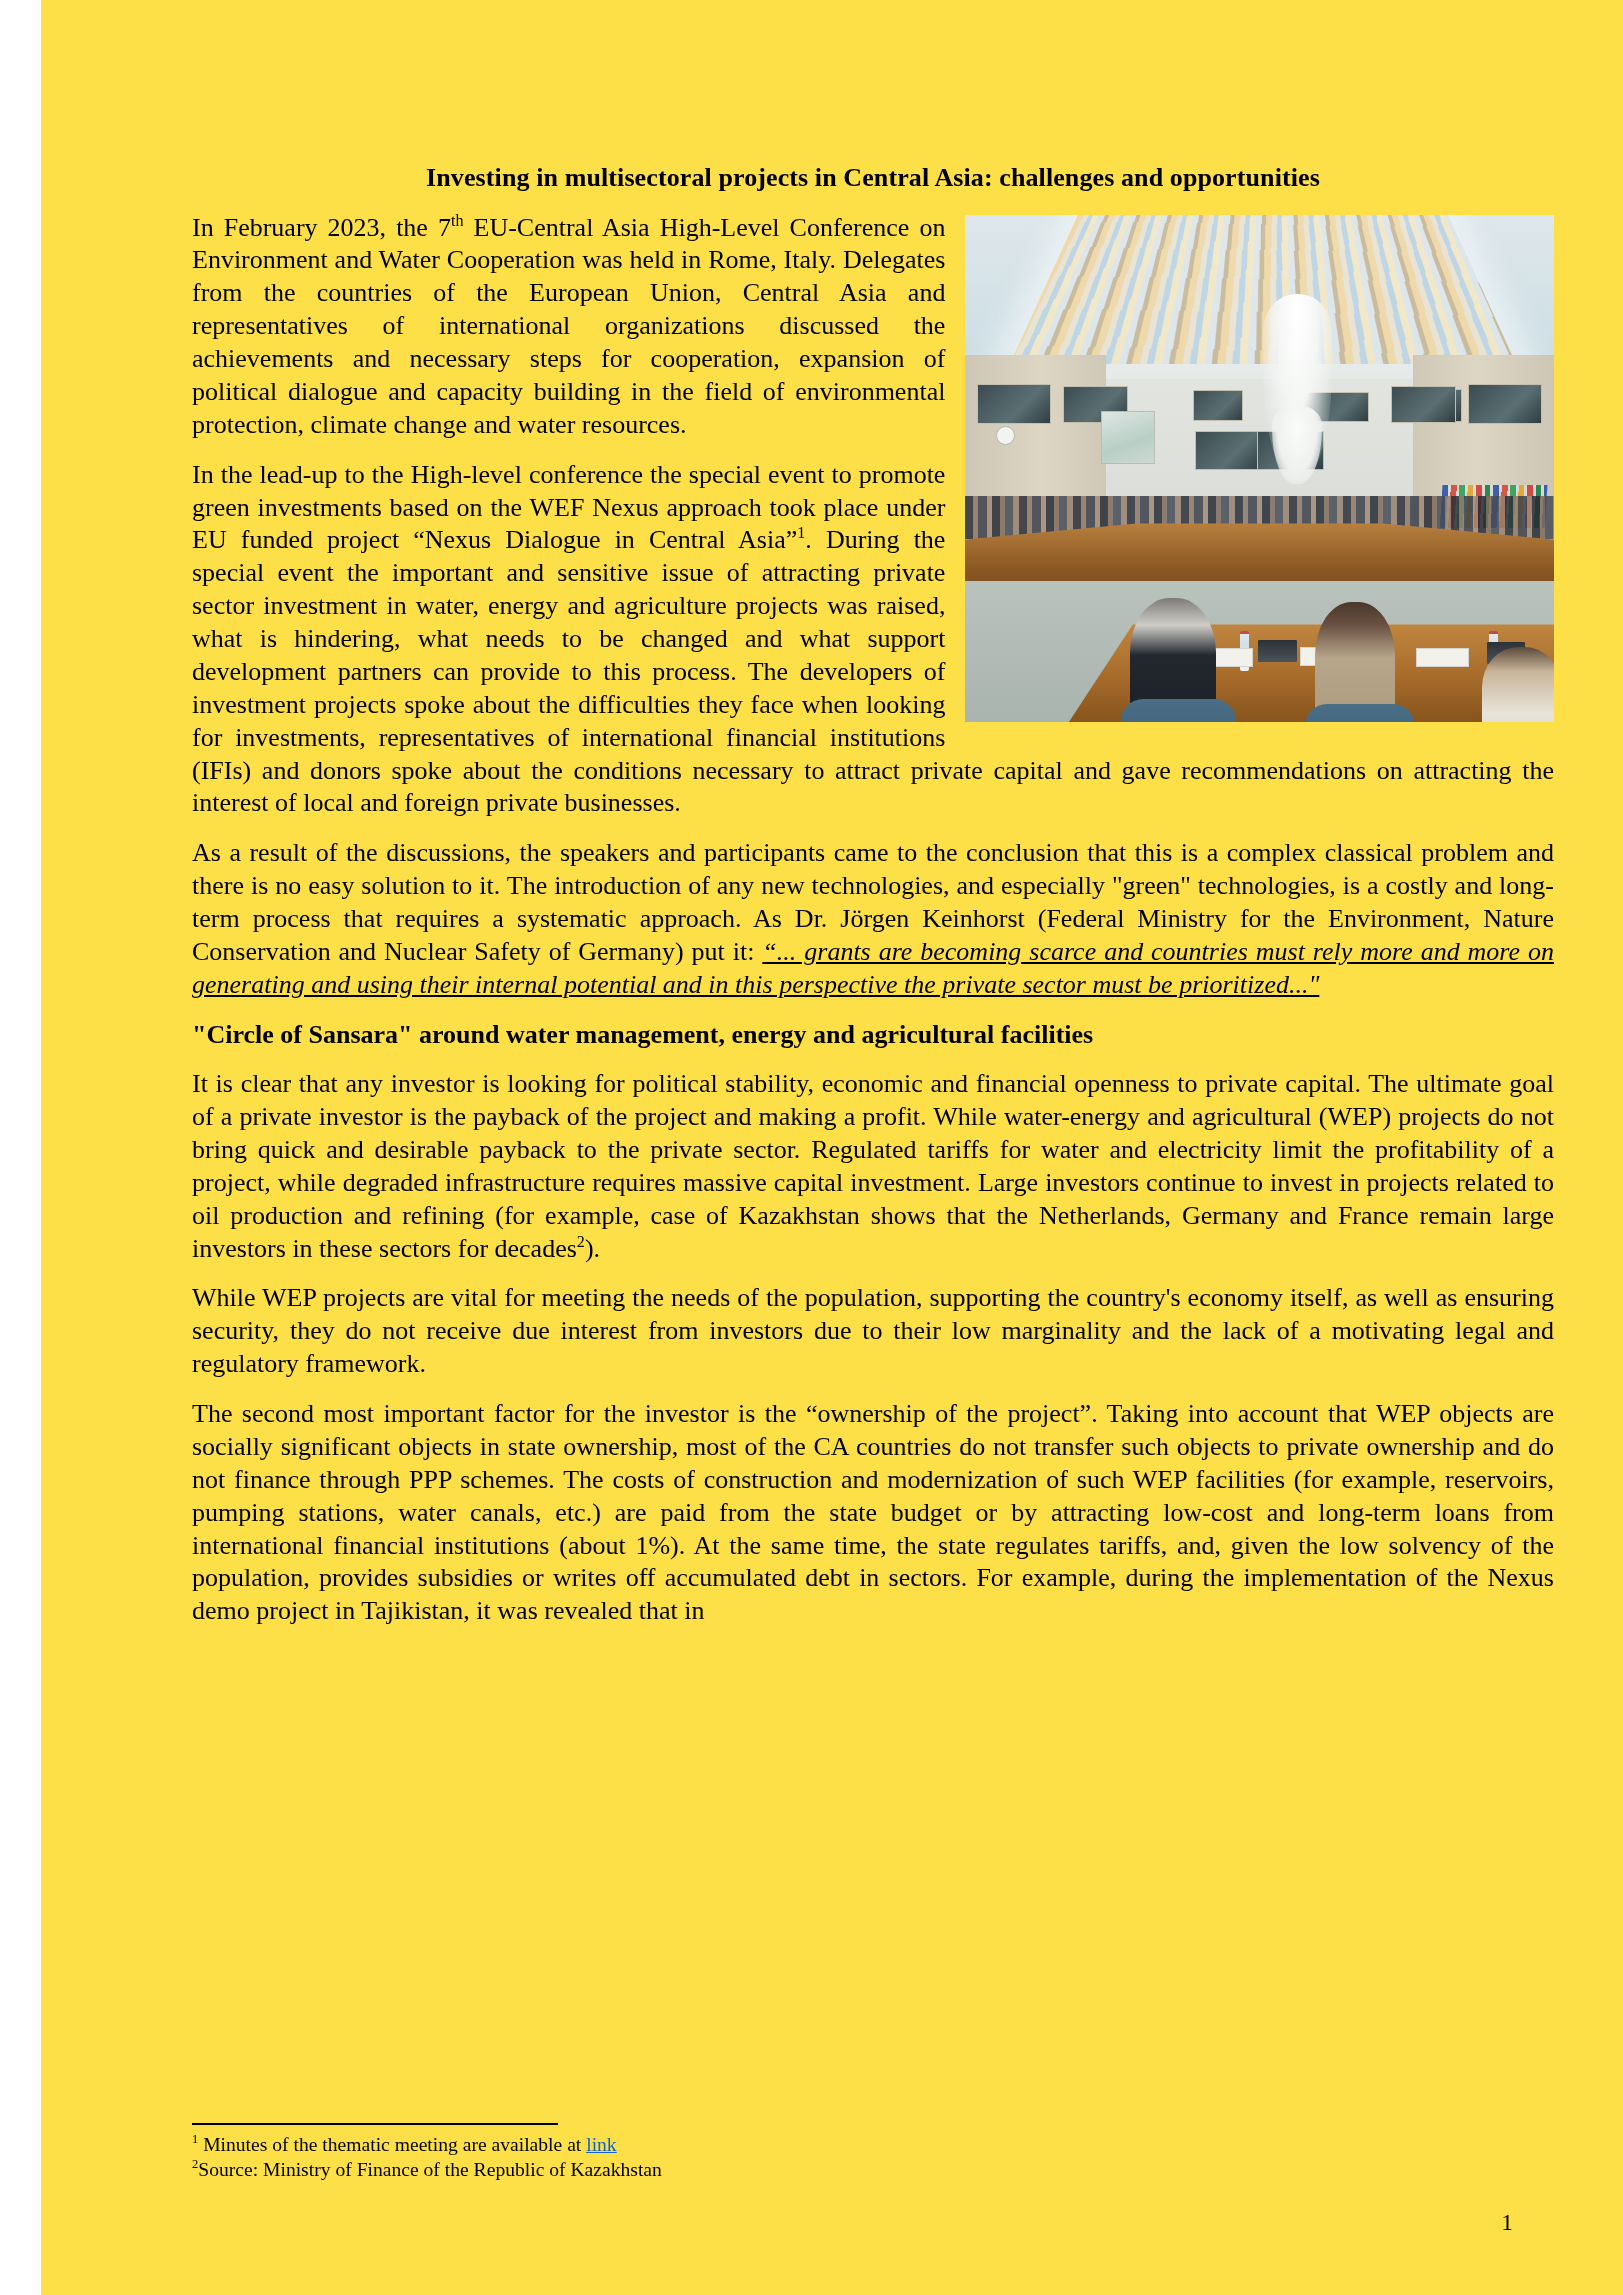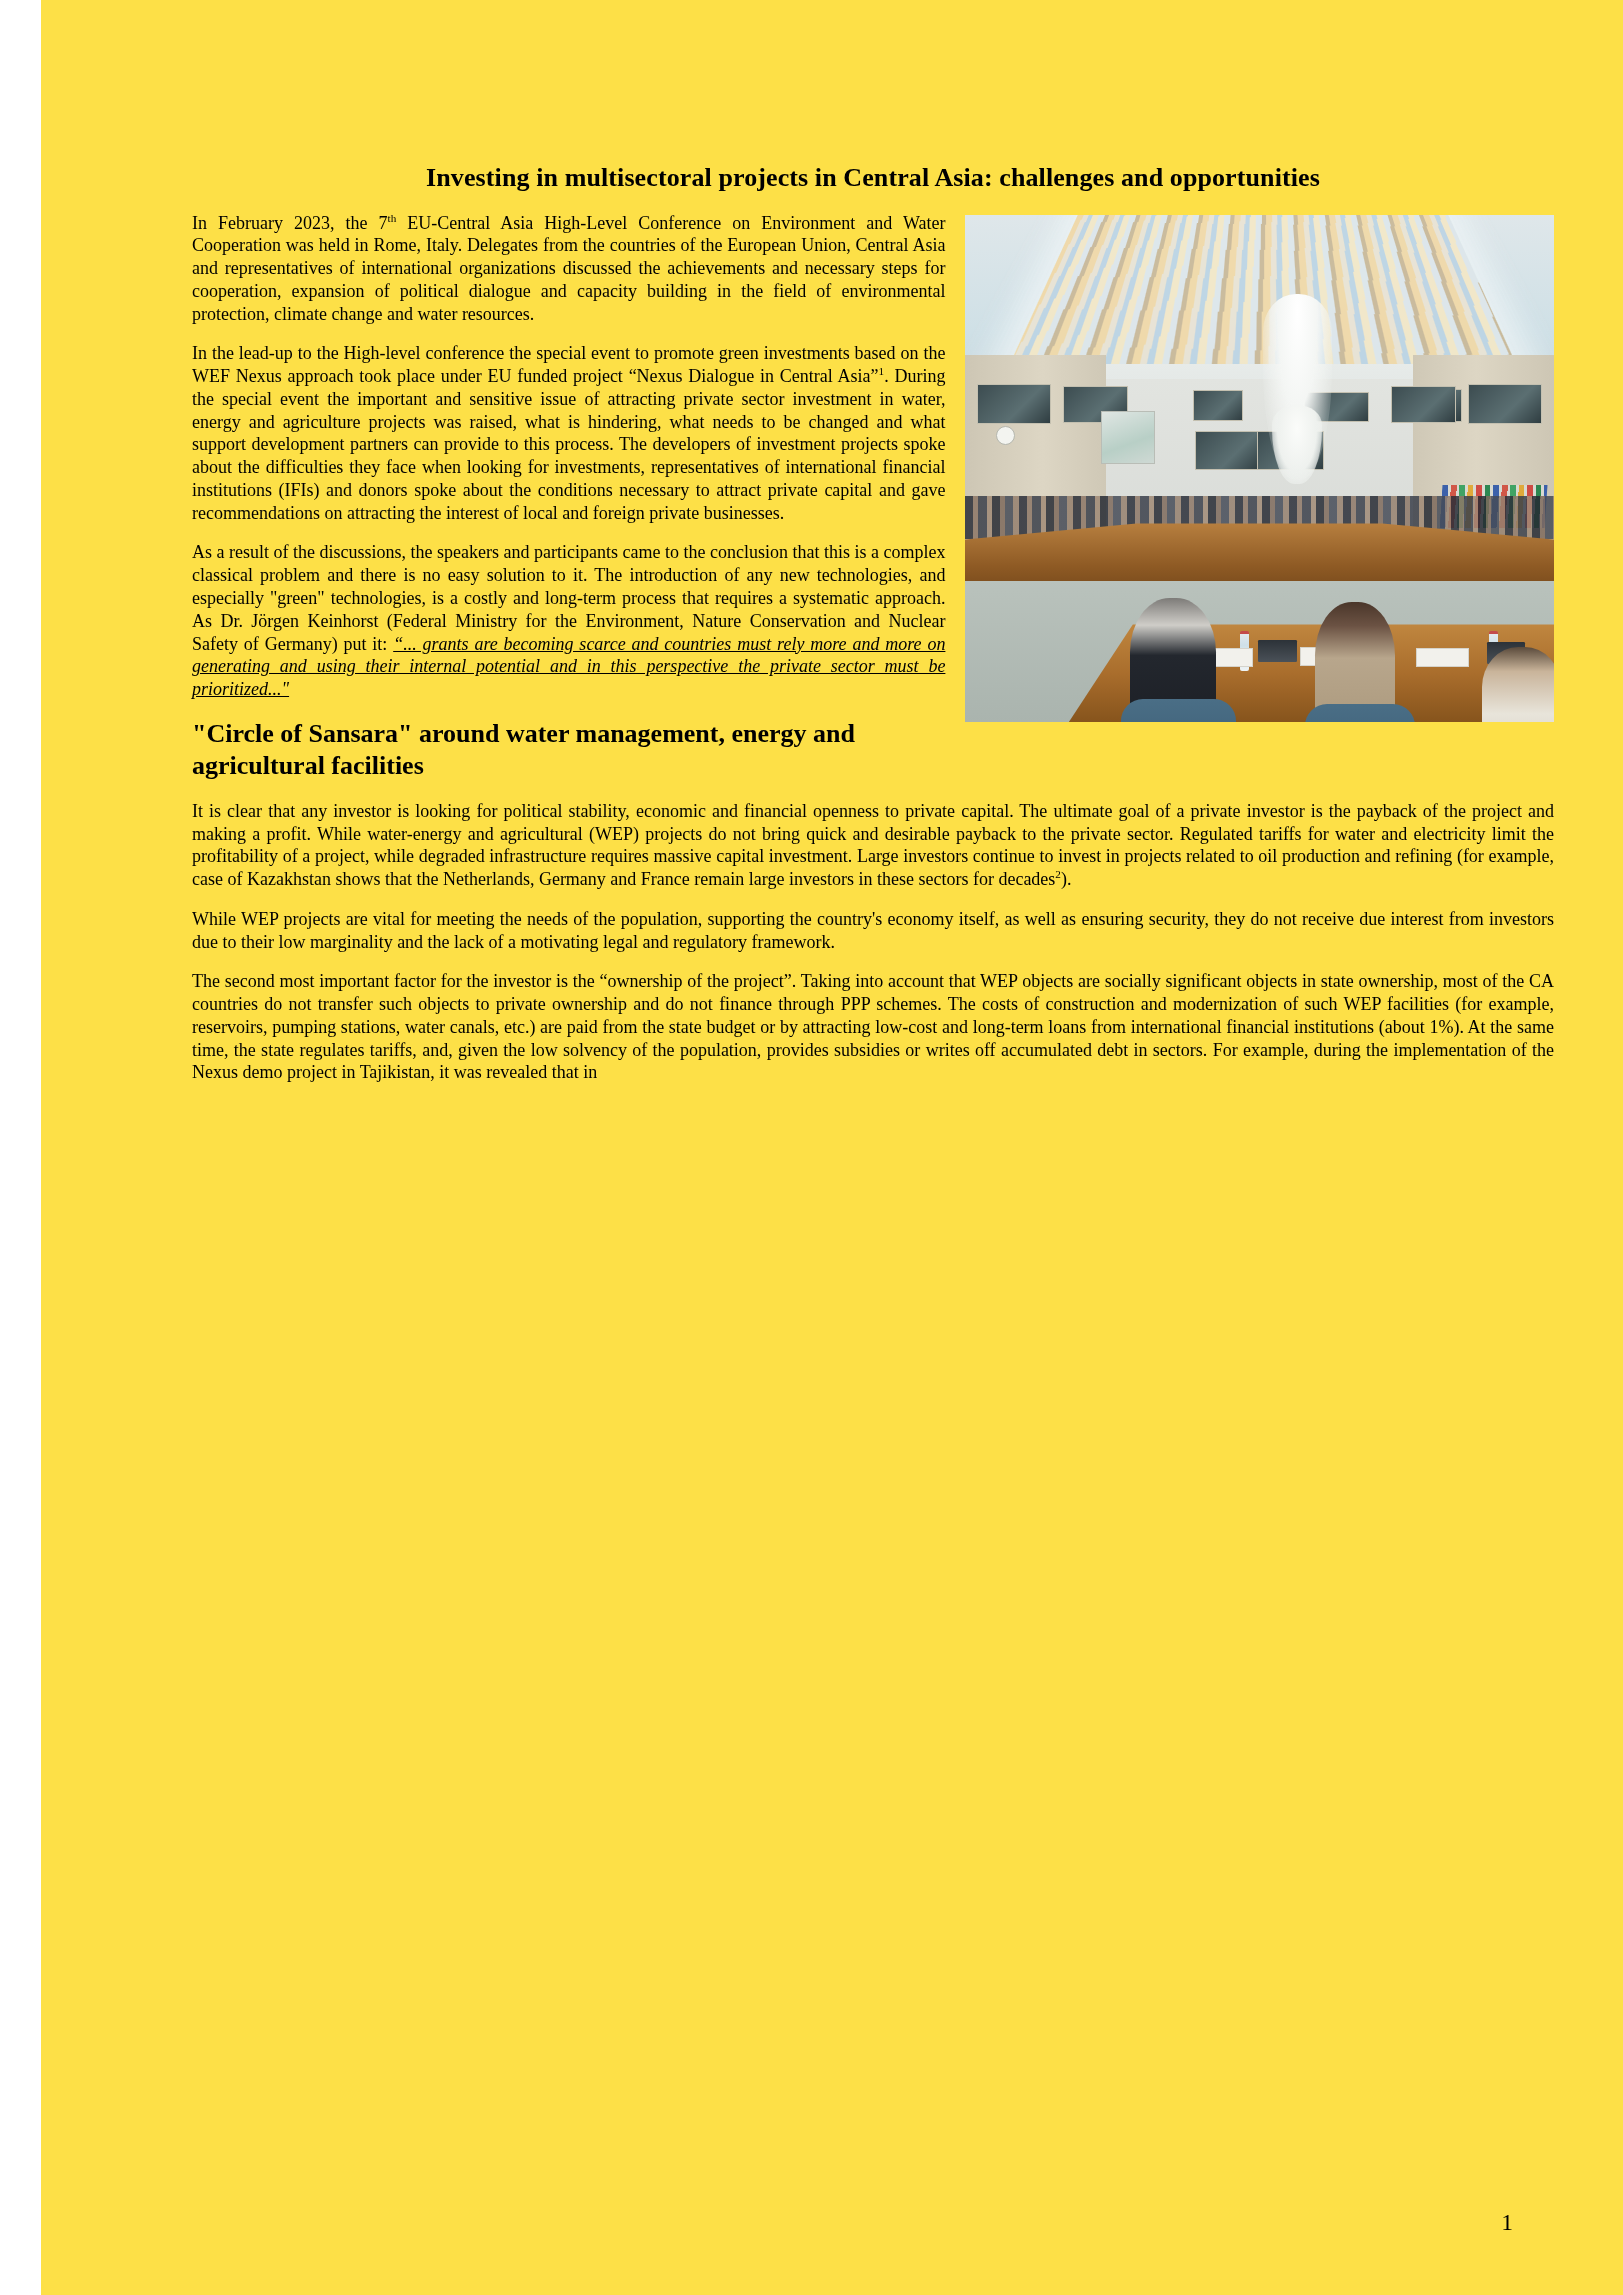--- a/index.html
+++ b/index.html
@@ -22,21 +22,21 @@
   }
   .doc-title {
     text-align: center;
     font-weight: bold;
     font-size: 26px;
     line-height: 1.25;
     margin: 0 0 17px 0;
     letter-spacing: 0.1px;
   }
   p.body-par {
-    font-size: 18px;
+    font-size: 26px;
     line-height: 1.265;
     text-align: justify;
     text-justify: inter-word;
     margin: 0 0 17px 0;
     hyphens: none;
   }
   .photo {
     float: right;
     width: 589px;
     height: 507px;
@@ -284,17 +284,22 @@
   <p class="body-par"><span>As a result of the discussions, the speakers and participants came to the conclusion that this is a complex classical problem and there is no easy solution to it. The introduction of any new technologies, and especially "green" technologies, is a costly and long-term process that requires a systematic approach. As Dr. Jörgen Keinhorst (Federal Ministry for the Environment, Nature Conservation and Nuclear Safety of Germany) put it: </span><span class="em">“... grants are becoming scarce and countries must rely more and more on generating and using their internal potential and in this perspective the private sector must be prioritized..."</span></p>
 
   <h2 class="section-head">"Circle of Sansara" around water management, energy and agricultural facilities</h2>
 
   <p class="body-par"><span>It is clear that any investor is looking for political stability, economic and financial openness to private capital. The ultimate goal of a private investor is the payback of the project and making a profit. While water-energy and agricultural (WEP) projects do not bring quick and desirable payback to the private sector. Regulated tariffs for water and electricity limit the profitability of a project, while degraded infrastructure requires massive capital investment. Large investors continue to invest in projects related to oil production and refining (for example, case of Kazakhstan shows that the Netherlands, Germany and France remain large investors in these sectors for decades</span><sup class="fn">2</sup><span>).</span></p>
 
   <p class="body-par">While WEP projects are vital for meeting the needs of the population, supporting the country's economy itself, as well as ensuring security, they do not receive due interest from investors due to their low marginality and the lack of a motivating legal and regulatory framework.</p>
 
   <p class="body-par">The second most important factor for the investor is the “ownership of the project”. Taking into account that WEP objects are socially significant objects in state ownership, most of the CA countries do not transfer such objects to private ownership and do not finance through PPP schemes. The costs of construction and modernization of such WEP facilities (for example, reservoirs, pumping stations, water canals, etc.) are paid from the state budget or by attracting low-cost and long-term loans from international financial institutions (about 1%). At the same time, the state regulates tariffs, and, given the low solvency of the population, provides subsidies or writes off accumulated debt in sectors. For example, during the implementation of the Nexus demo project in Tajikistan, it was revealed that in</p>
 
+  <div class="footnotes">
+    <div class="fn-rule"></div>
+    <p class="fn-line"><sup>1</sup><span> Minutes of the thematic meeting are available at </span><a class="link" href="#">link</a></p>
+    <p class="fn-line"><sup>2</sup><span>Source: Ministry of Finance of the Republic of Kazakhstan</span></p>
+  </div>
 
   <div class="page-number">1</div>
 
 </div>
 
 
 </body></html>

